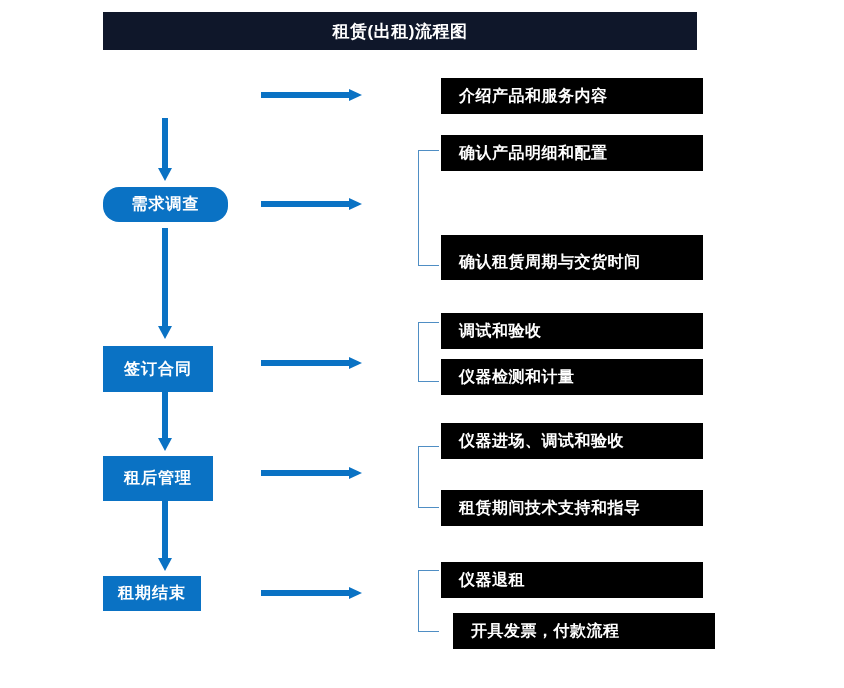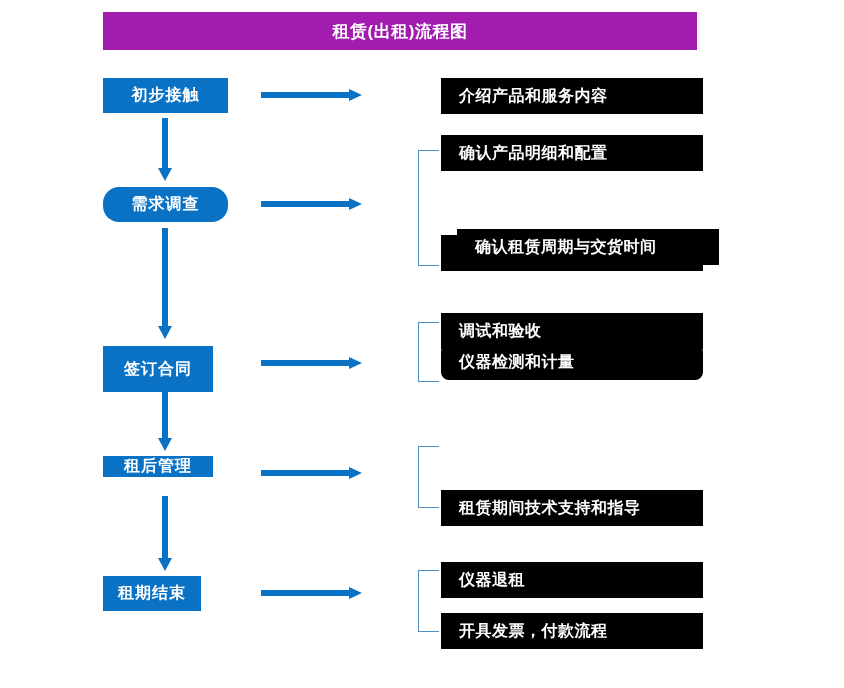--- a/index.html
+++ b/index.html
@@ -16,21 +16,21 @@
     height: 688px;
     background: #ffffff;
     overflow: hidden;
   }
   .title-bar {
     position: absolute;
     left: 103px;
     top: 12px;
     width: 594px;
     height: 38px;
-    background: #a21caf;
+    background: #0f172a;
     color: #ffffff;
     display: flex;
     align-items: center;
     justify-content: center;
     font-size: 17px;
     font-weight: bold;
     letter-spacing: 0.5px;
   }
   .stage-box {
     position: absolute;
@@ -77,27 +77,26 @@
     box-sizing: border-box;
   }
 </style>
 </head>
 <body>
 
 <div id="canvas">
 
   <div class="title-bar">租赁(出租)流程图</div>
 
-  <div class="stage-box" style="left:103px; top:78px; width:125px; height:35px;">初步接触</div>
 
   <div class="stage-box" style="left:103px; top:187px; width:125px; height:35px;border-radius:16px;">需求调查</div>
 
   <div class="stage-box" style="left:103px; top:346px; width:110px; height:46px;">签订合同</div>
 
-  <div class="stage-box" style="left:103px; top:456px; width:110px; height:21px;">租后管理</div>
+  <div class="stage-box" style="left:103px; top:456px; width:110px; height:45px;">租后管理</div>
 
   <div class="stage-box" style="left:103px; top:576px; width:98px; height:35px;">租期结束</div>
 
   <div class="v-arrow" style="left:155px; top:118px; height:64px;">
     <svg width="20" height="64" viewBox="0 0 20 64">
       <rect x="7" y="0" width="6" height="50" fill="#0a72c4"></rect>
       <polygon points="3,50 17,50 10,63" fill="#0a72c4"></polygon>
     </svg>
   </div>
 
@@ -161,26 +160,27 @@
   <div class="bracket" style="top:322px; height:60px;"></div>
   <div class="bracket" style="top:446px; height:62px;"></div>
   <div class="bracket" style="top:570px; height:62px;"></div>
 
   <div class="detail-box" style="top:78px;">介绍产品和服务内容</div>
 
   <div class="detail-box" style="top:135px;">确认产品明细和配置</div>
 
   <div class="detail-box" style="top:187px;margin-top:48px;">租赁报价</div>
 
-  <div class="detail-box" style="top:229px;margin-left:16px;">确认租赁周期与交货时间</div>
+  <div class="detail-box" style="top:244px;">确认租赁周期与交货时间</div>
 
   <div class="detail-box" style="top:313px;">调试和验收</div>
 
-  <div class="detail-box" style="top:344px;border-radius:8px;">仪器检测和计量</div>
+  <div class="detail-box" style="top:359px;">仪器检测和计量</div>
 
+  <div class="detail-box" style="top:423px;">仪器进场、调试和验收</div>
 
   <div class="detail-box" style="top:490px;">租赁期间技术支持和指导</div>
 
   <div class="detail-box" style="top:562px;">仪器退租</div>
 
-  <div class="detail-box" style="top:613px;">开具发票，付款流程</div>
+  <div class="detail-box" style="top:613px;margin-left:12px;">开具发票，付款流程</div>
 
 </div>
 
 </body></html>

